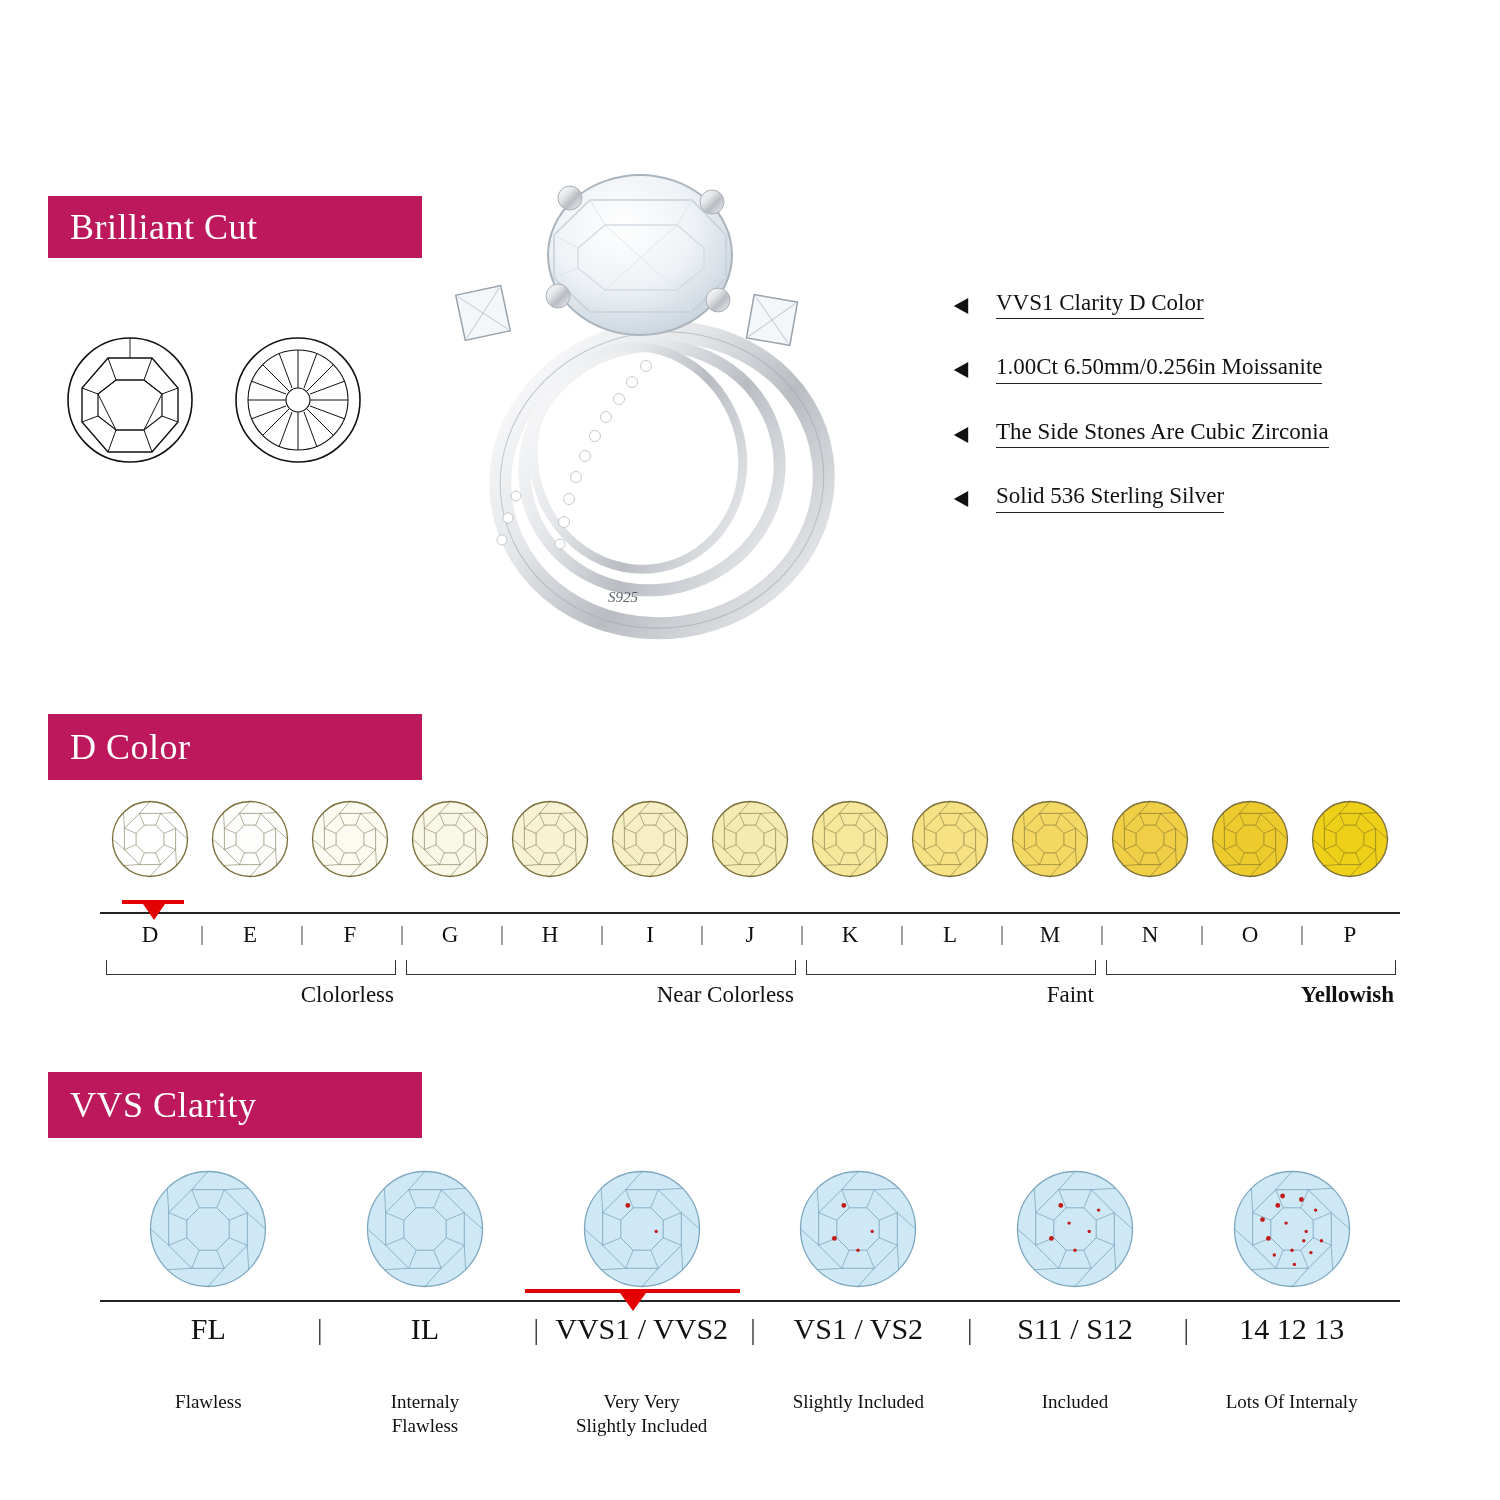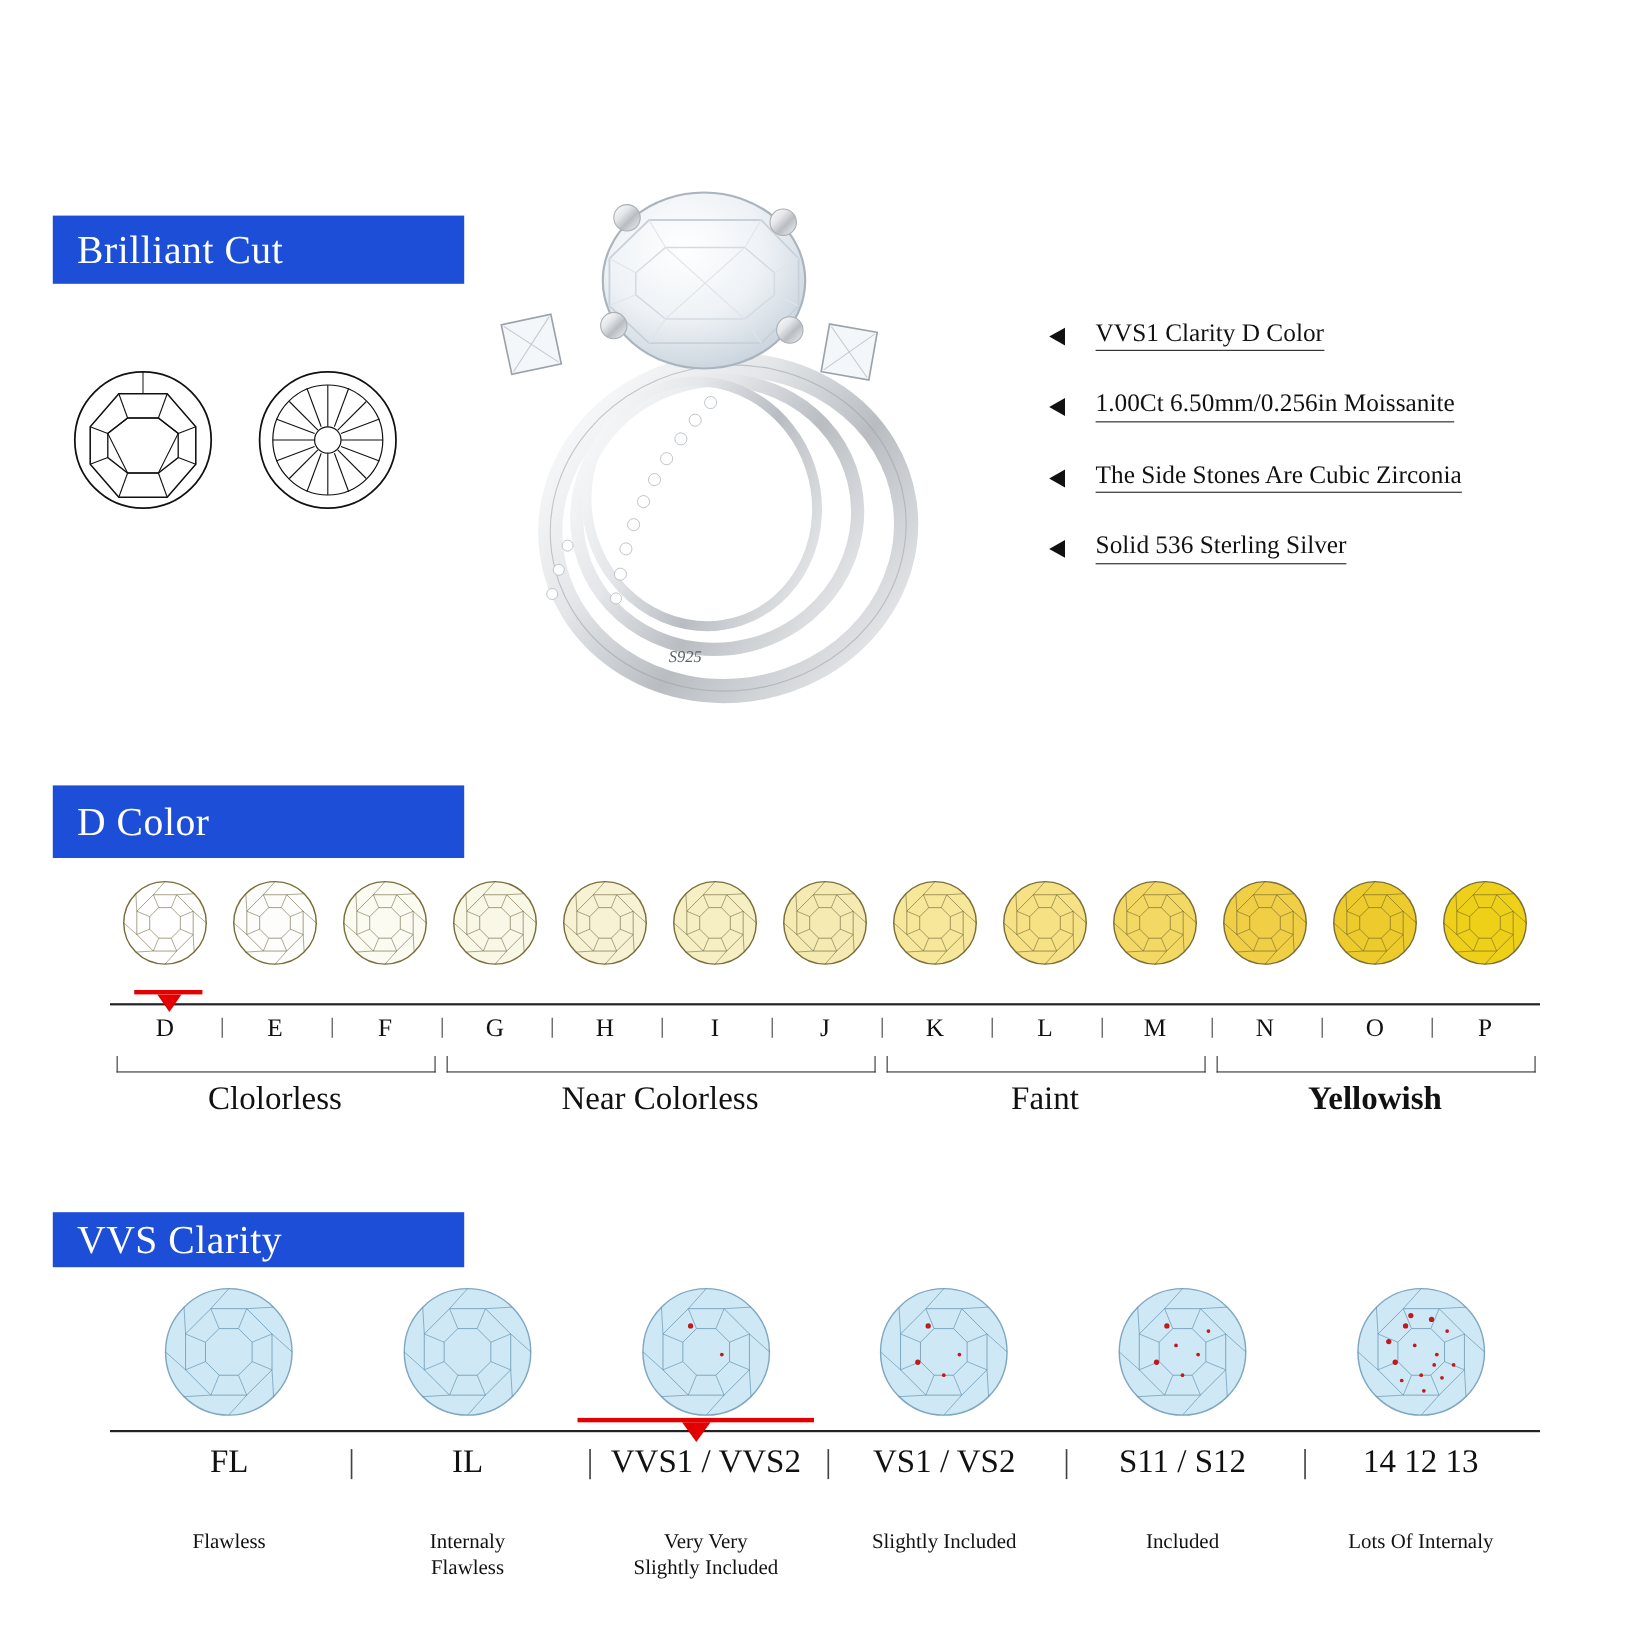--- a/index.html
+++ b/index.html
@@ -12,31 +12,31 @@
     height: 1500px;
     position: relative;
     font-family: "Liberation Serif", serif;
     color: #111111;
     overflow: hidden;
   }
 
   
   .tag {
     position: absolute;
-    background: #1d4ed8;
+    background: #be185d;
     color: #ffffff;
     display: flex;
     align-items: center;
     padding: 0 22px;
     font-family: "Liberation Serif", serif;
     letter-spacing: 0.5px;
   }
   #tag-brilliant { left: 48px;  top: 196px; width: 330px; height: 62px; font-size: 36px; }
   #tag-color     { left: 48px;  top: 714px; width: 330px; height: 66px; font-size: 36px; }
-  #tag-clarity   { left: 48px;  top: 1072px; width: 330px; height: 50px; font-size: 36px; margin-top: 30px; }
+  #tag-clarity   { left: 48px;  top: 1072px; width: 330px; height: 66px; font-size: 36px; }
 
   
   .cut-shape { position: absolute; }
   #cut-top  { left: 60px;  top: 330px; }
   #cut-side { left: 228px; top: 330px; }
 
   
   #ring-photo {
     position: absolute;
     left: 400px;
@@ -127,22 +127,22 @@
     position: absolute;
     height: 14px;
     border-left: 1.5px solid #333;
     border-right: 1.5px solid #333;
     border-bottom: 1.5px solid #333;
     top: 160px;
   }
   .group-label {
     position: absolute;
     top: 182px;
-    text-align: center;
-    font-size: 30px;
+    text-align: right;
+    font-size: 23px;
     font-family: "Liberation Serif", serif;
   }
 
   
   #clarity-section { position: absolute; left: 0; top: 1170px; width: 1500px; }
   .clarity-gem { position: absolute; top: 0; }
   .clarity-line {
     position: absolute;
     left: 100px;
     width: 1300px;

